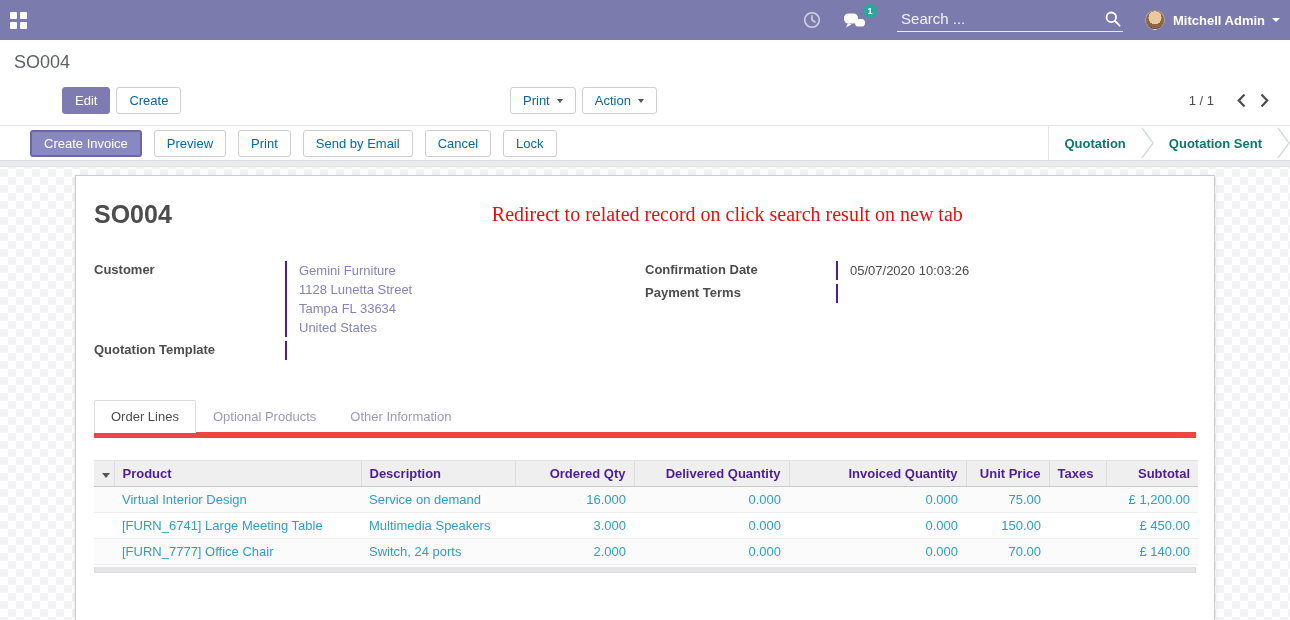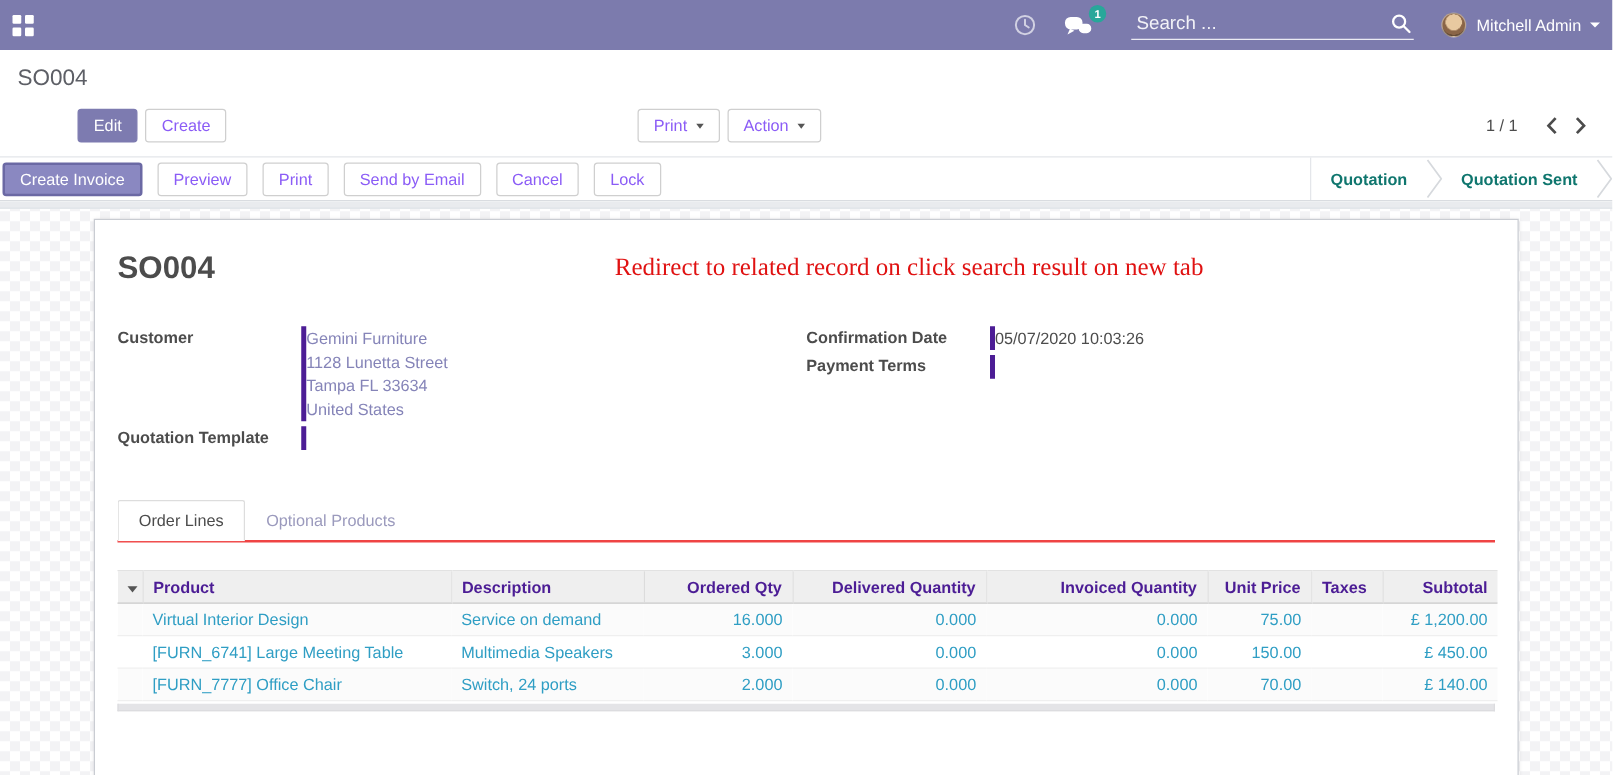--- a/index.html
+++ b/index.html
@@ -17,48 +17,48 @@
   .tray-icon { display:flex; align-items:center; justify-content:center; cursor:pointer;
                position:relative; margin-left:22px; }
   .badge { position:absolute; top:-7px; right:-10px; background:#28a79a; color:#fff;
            font-size:9px; min-width:14px; height:14px; border-radius:8px; display:flex;
            align-items:center; justify-content:center; padding:0 3px; font-weight:bold; }
   .searchbox { display:flex; align-items:center; border-bottom:1px solid rgba(255,255,255,.85);
                width:226px; margin-left:30px; padding:2px 2px 4px 4px; }
   .searchbox input { flex:1; background:transparent; border:none; outline:none; color:#fff;
                      font-size:15px; font-family:"Liberation Sans", sans-serif; }
   .searchbox input::placeholder { color:rgba(255,255,255,.9); }
-  .user { display:flex; align-items:center; margin-left:22px; cursor:pointer; }
+  .user { display:flex; align-items:center; margin-left:22px; cursor:pointer;font-weight:bold; }
   .avatar { width:20px; height:20px; border-radius:50%;
             background:radial-gradient(circle at 50% 38%, #e8c9a0 0 45%, #8a6547 46% 70%, #5d4632 71%);
             border:1px solid rgba(255,255,255,.4); }
   .user-name { font-size:13px; margin:0 7px 0 8px; }
   .caret-down-w { width:0; height:0; border-left:4px solid transparent;
                   border-right:4px solid transparent; border-top:4px solid #fff; }
 
   
   .control-panel { padding:10px 14px 10px 14px; background:#fff; flex:0 0 auto; }
   .breadcrumb { font-size:18px; color:#5d5f66; margin:2px 0 12px 0; }
   .cp-row { position:relative; display:flex; align-items:center; height:30px; }
   .btn { font-size:13px; padding:5px 12px; border-radius:3px; border:1px solid #cfcfcf;
-         background:#fff; color:#8b5cf6; cursor:pointer; font-family:"Liberation Sans", sans-serif; }
+         background:#fff; color:#0369a1; cursor:pointer; font-family:"Liberation Sans", sans-serif; }
   .btn.primary { background:#7d7bb0; border-color:#7d7bb0; color:#fff;margin-left:48px; }
   .btn + .btn { margin-left:6px; }
   .center-group { position:absolute; left:calc(50% - 135px); display:flex; }
   .caret-down-g { display:inline-block; width:0; height:0; border-left:3.5px solid transparent;
                   border-right:3.5px solid transparent; border-top:4px solid #555;
                   margin-left:7px; vertical-align:2px; }
   .pager { margin-left:auto; display:flex; align-items:center; }
   .pager-count { font-size:13px; color:#4c4c4c; margin-right:16px; }
   .pager-chev { cursor:pointer; display:flex; align-items:center; padding:0 7px; }
 
   
   .statusbar { height:36px; background:#fff; border-top:1px solid #e4e6ea;
                border-bottom:1px solid #d9dce0; display:flex; align-items:center;
-               justify-content:space-between; padding-left:2px; flex:0 0 auto; }
+               justify-content:space-between; padding-left:30px; flex:0 0 auto; }
   .sb-buttons { display:flex; gap:6px; align-items:center; }
   .btn.highlight { background:#8a88c1; border:2px solid #6b69a4; color:#fff; padding:4px 12px; }
   .pipeline { display:flex; align-items:stretch; height:100%; border-left:1px solid #e4e6ea; }
   .stage { display:flex; align-items:center; padding:0 15px; font-size:13px; font-weight:bold;
            color:#0f766e; cursor:pointer; white-space:nowrap; }
   .stage.active { background:#e7e9ed; color:#7c7bad;
                   clip-path:polygon(0 0,100% 0,100% 100%,0 100%,12px 50%);
                   padding:0 10px 0 24px; margin-left:-13px; }
   .chev-sep { align-self:center; }
 
@@ -71,28 +71,28 @@
            background:#fff; border:1px solid #c9ccd2; box-shadow:0 1px 4px rgba(0,0,0,.12);
            padding:24px 18px 20px 18px; }
 
   .sheet-header { display:flex; align-items:center; }
   .sheet-title { font-size:25px; font-weight:bold; color:#4c4c4c; }
   .annotation { font-family:"Liberation Serif", serif; font-size:20px; color:#e01212;
                 margin-left:320px; white-space:nowrap; }
 
   .field-groups { display:flex; margin-top:32px; font-size:13px; }
   .fg { width:50%; }
-  .field-row { display:flex; margin-bottom:4px; }
+  .field-row { display:flex; margin-bottom:4px;gap:44px; }
   .field-label { width:147px; font-weight:bold; color:#4c4c4c; padding-top:1px; flex:0 0 auto; }
-  .field-value { border-left:4px solid #4c1d95; min-height:19px; flex:1; }
+  .field-value { border-left:2px solid #4c1d95; padding-left:12px; min-height:19px; flex:1; }
   .purple-link { color:#8584b8; line-height:19px; cursor:pointer; }
   .plain-value { color:#4c4c4c; line-height:19px; }
 
   
-  .tabs { display:flex; margin-top:36px; border-bottom:2px solid #ef4444;text-align:center; }
+  .tabs { display:flex; margin-top:36px; border-bottom:6px solid #ef4444;text-align:center; }
   .tab { font-size:13px; padding:8px 16px; cursor:pointer; color:#9b9abd;
          border:1px solid transparent; margin-bottom:-1px; }
   .tab.active { color:#4c4c4c; background:#fff; border-color:#ddd #ddd #fff #ddd;
                 border-radius:2px 2px 0 0; }
 
   
   table { width:100%; border-collapse:collapse; table-layout:fixed; font-size:13px; margin-top:22px; }
   thead th { background:#efefef; color:#4c1d95; font-weight:bold; text-align:left;
              padding:5px 8px; border-top:1px solid #e2e2e2; border-bottom:1px solid #c9c9c9;
              border-left:1px solid #dcdcdc; white-space:nowrap; overflow:hidden; }
@@ -229,20 +229,21 @@
           <div class="field-row">
             <div class="field-label">Payment Terms</div>
             <div class="field-value"></div>
           </div>
         </div>
       </div>
 
       <div class="tabs">
         <div class="tab active">Order Lines</div>
         <div class="tab">Optional Products</div>
+        <div class="tab">Other Information</div>
       </div>
 
       <table>
         <colgroup>
           <col style="width:20px">
             <col style="width:247px">
             <col style="width:154px">
             <col style="width:119px">
           <col style="width:155px">
             <col style="width:177px">

